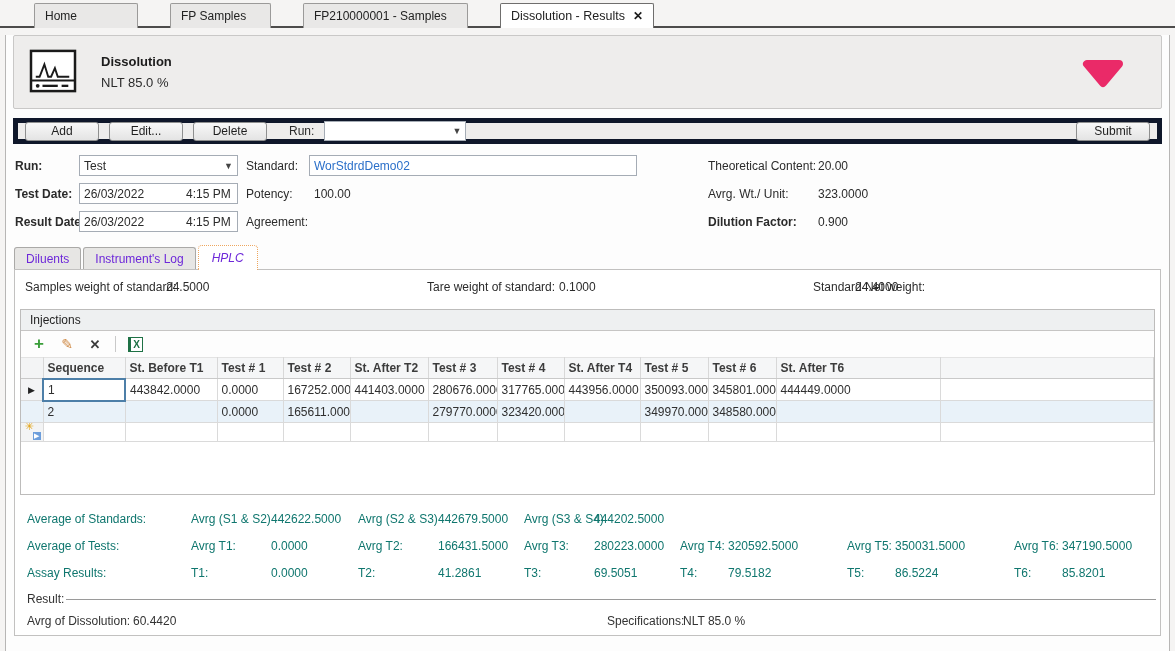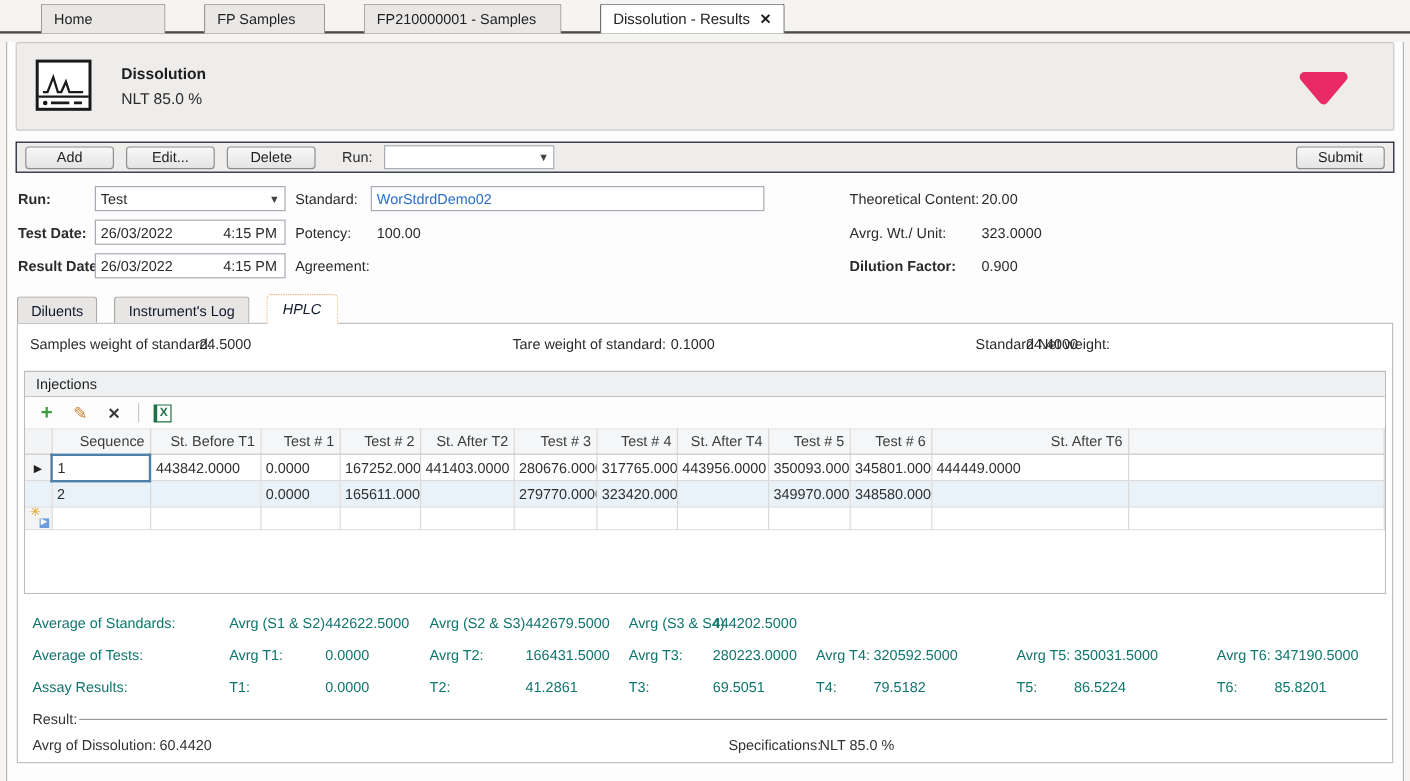--- a/index.html
+++ b/index.html
@@ -28,21 +28,21 @@
   .hdr-panel { margin:7px 7px 0; height:74px; background:#eeedec;
                border:1px solid #c9c8c7; border-radius:2px; position:relative;
                display:flex; align-items:center; }
   .hdr-icon { margin-left:15px; }
   .hdr-text { margin-left:24px; }
   .hdr-title { font-size:13px; font-weight:bold; color:#1c1c1c; }
   .hdr-sub { font-size:13px; margin-top:6px; color:#2b2b2b; }
   .hdr-flag { position:absolute; right:35px; top:22px; }
 
   
-  .toolbar { margin:9px 7px 0; height:26px; background:#eeedec; border:1px solid #0f172a;
+  .toolbar { margin:9px 7px 0; height:26px; background:#eeedec; border:5px solid #0f172a;
              display:flex; align-items:center; padding:0 7px; gap:10px; }
   .btn { min-width:74px; height:19px; background:linear-gradient(#f8f8f8,#e4e4e4);
          border:1px solid #8e8f8f; border-radius:3px; font-size:12px; color:#1f1f1f;
          font-family:"Liberation Sans",sans-serif; padding:0 10px; }
   .tb-run-label { margin-left:12px; }
   .combo { background:#fff; border:1px solid #a5acb5; height:20px; display:flex;
            align-items:center; padding:0 4px; position:relative; }
   .combo .arrow { margin-left:auto; font-size:9px; color:#444; padding-left:4px; }
   .tb-combo { width:142px; }
   .submit-wrap { margin-left:auto; }
@@ -61,21 +61,21 @@
   .c2l{ left:240px;text-align:center; } .c2f{ left:303px; width:328px; }
   .c3l{ left:702px; } .c3f{ left:807px; width:351px; }
   .date-time { gap:0; }
   .date-time .time { margin-left:42px; }
   .link-blue { color:var(--link,#2a6fc9); }
 
   
   .subtabs { display:flex; margin:8px 0 0 8px; align-items:flex-end; position:relative; z-index:2; }
   .stab { height:22px; padding:0 11px; display:flex; align-items:center;
           background:#e7e6e4; border:1px solid #aaa9a7; border-bottom:none;
-          border-radius:3px 3px 0 0; margin-right:14px; color:#0f172a; }
+          border-radius:3px 3px 0 0; margin-right:2px; color:#6d28d9; }
   .stab.active { background:#ffffff; border:1px dotted #eda65f; border-bottom:none;
                  height:25px; border-radius:4px 4px 0 0; padding:0 13px; margin-bottom:-1px;font-style:italic; }
 
   
   .tabpage { margin:0 8px; border:1px solid #c2c1c0; background:#fff; height:367px;
              position:relative; padding-top:6px; }
 
   
   .weights { position:relative; height:24px; }
   .weights .lbl { position:absolute; line-height:22px; white-space:nowrap; }
@@ -99,21 +99,21 @@
   .x-i { color:#3a3a3a; font-weight:bold; font-size:13px; }
   .tb-sep { width:1px; height:16px; background:#c9c9c9; }
   .excel-i { width:15px; height:15px; border:1px solid #1e7145; background:#fff;
              color:#1e7145; font-size:10px; font-weight:bold; display:flex;
              align-items:center; justify-content:center; border-left:3px solid #1e7145; }
 
   
   table.grid { border-collapse:collapse; table-layout:fixed; width:100%; font-size:12px; }
   table.grid th { height:21px; background:#f5f6f7; border-right:1px solid #d8d8d8;
                   border-bottom:1px solid #c9c9c9; border-top:1px solid #e3e3e3;
-                  font-weight:normal; text-align:right; padding:0 4px; color:#3c3c3c;
+                  font-weight:bold; text-align:left; padding:0 4px; color:#3c3c3c;
                   white-space:nowrap; overflow:hidden; }
   table.grid td { height:22px; border-right:1px solid #dadada; border-bottom:1px solid #dadada;
                   padding:0 4px; white-space:nowrap; overflow:hidden; color:#2f2f2f; }
   table.grid tr.alt td { background:#e9f2f9; }
   table.grid td.ind { background:#f3f4f5; text-align:center; padding:0; font-size:9px; color:#222; }
   table.grid th.ind { background:#f3f4f5; }
   table.grid td.sel { border:2px solid #4d7fa8; background:#fff; }
   table.grid tr.newrow td { height:19px; }
   .newrow-ico { position:relative; display:inline-block; width:14px; height:14px; }
   .newrow-ico .star { position:absolute; top:-4px; left:0; color:#e2a418; font-size:11px; }

